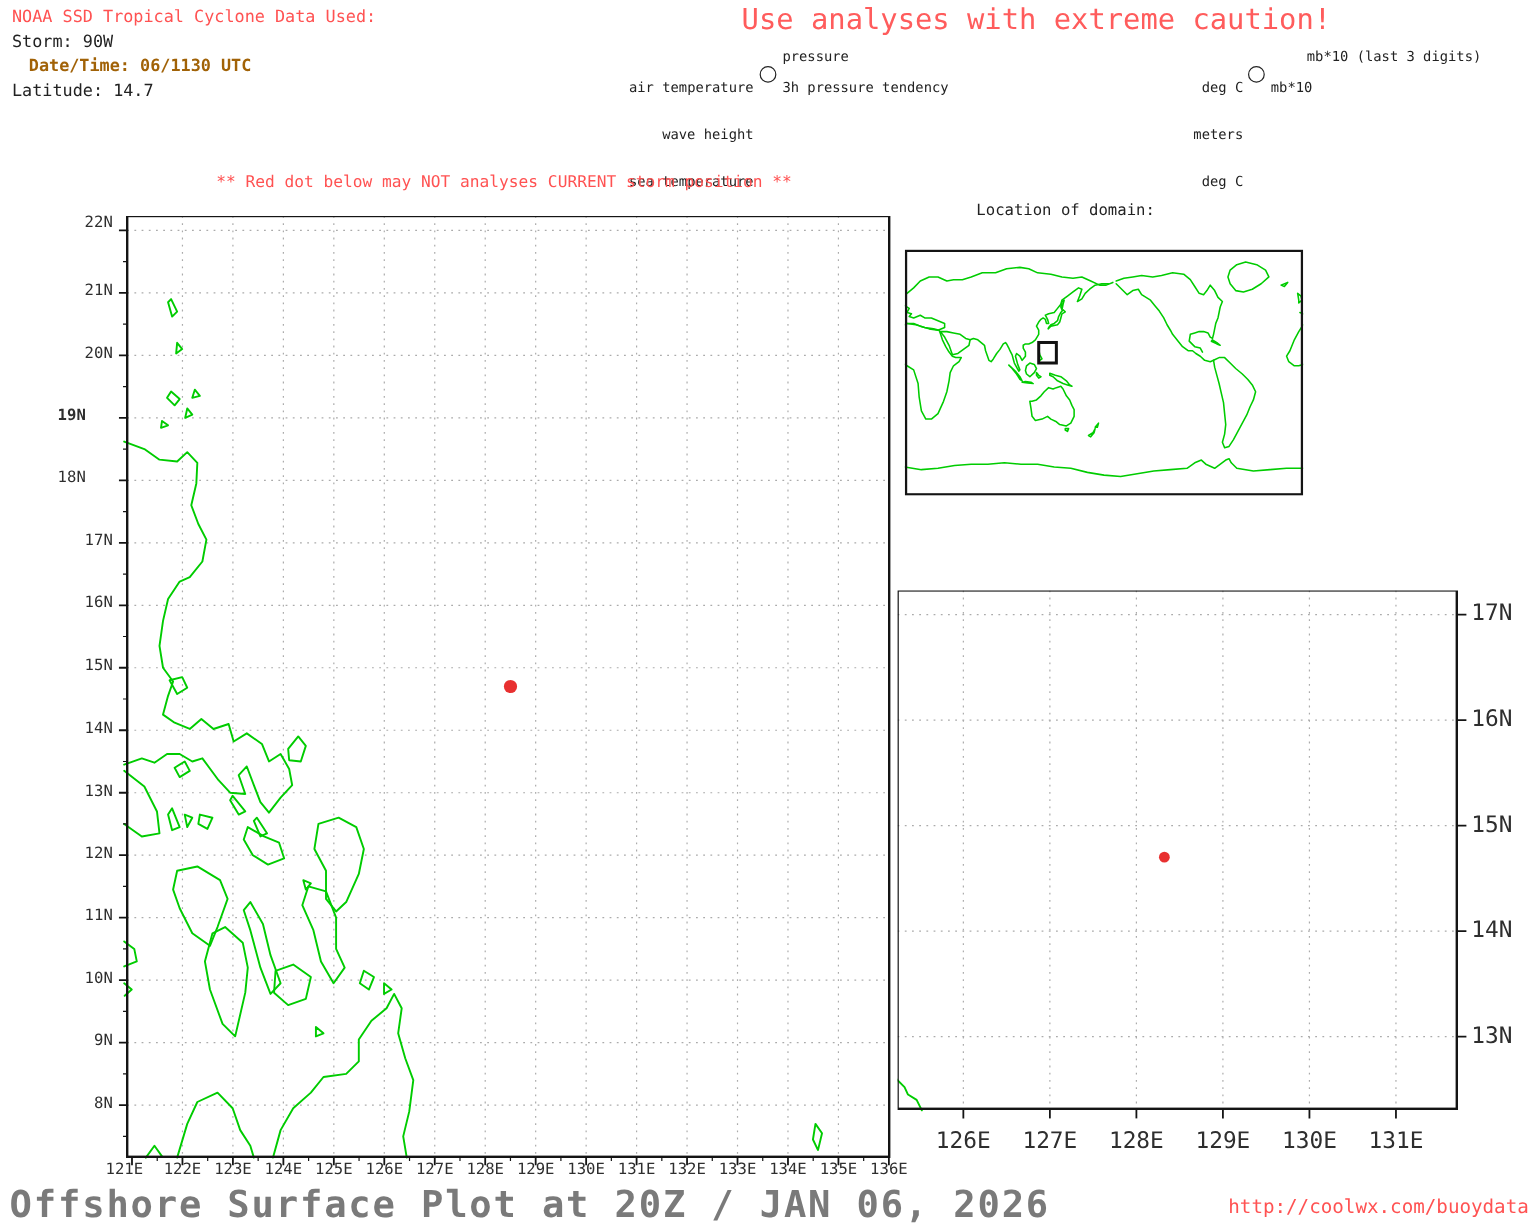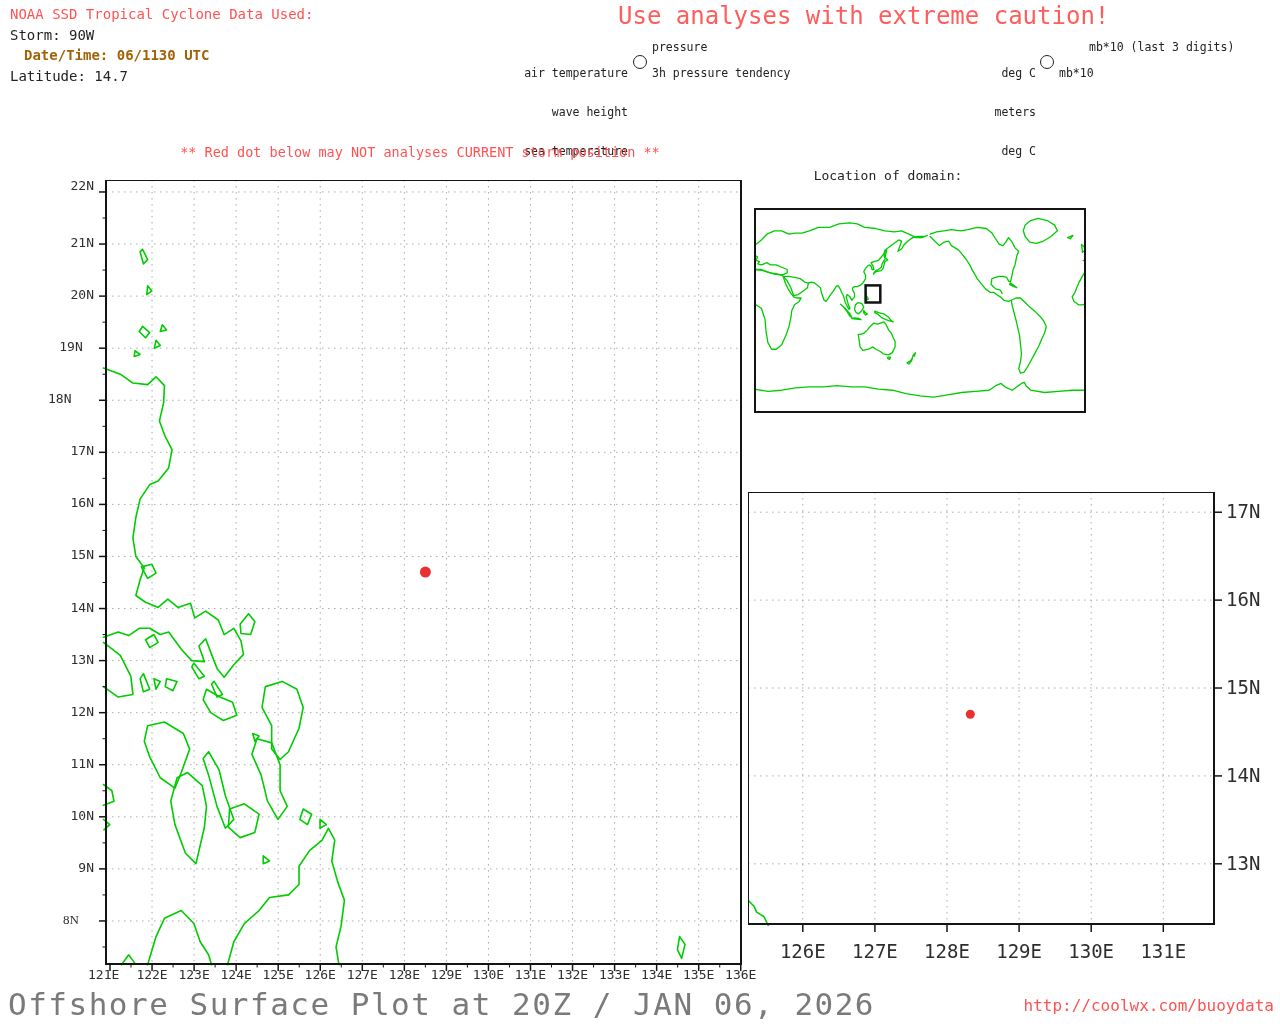--- a/index.html
+++ b/index.html
@@ -19,21 +19,21 @@
   .grid-line{stroke:#ababab;stroke-width:1;stroke-dasharray:1.5 4.5;fill:none;}
   .tick{stroke:#141414;stroke-width:1.5;fill:none;}
   .tick-minor{stroke:#141414;stroke-width:1;fill:none;}
   .frame{fill:none;stroke:#141414;stroke-width:2;}
   .coast path{fill:none;stroke:#00cc00;stroke-width:1.6;vector-effect:non-scaling-stroke;
     stroke-linejoin:round;stroke-linecap:round;}
   .coast-thin path{fill:none;stroke:#00cc00;stroke-width:1.3;vector-effect:non-scaling-stroke;
     stroke-linejoin:round;stroke-linecap:round;}
   .dot{fill:#e83030;stroke:none;}
   #inset-title{left:788px;top:168px;width:200px;text-align:center;font-size:13px;color:#222;}
-  #footer-title{left:8px;top:986px;font-size:31px;letter-spacing:1.5px;color:#7a7a7a;white-space:nowrap;}
+  #footer-title{left:8px;top:986px;font-size:31px;letter-spacing:1.5px;color:#7a7a7a;white-space:nowrap;font-weight:bold;}
   #footer-url{left:1000px;top:996px;width:274px;text-align:right;font-size:16px;color:#ff5252;white-space:nowrap;}
   .domain-box{fill:none;stroke:#111;stroke-width:2.5;}
 </style>
 </head>
 <body>
 
 <div id="stage">
 
   <div class="abs" style="left:10px;top:4px;">
     <div class="hdr-line red">NOAA SSD Tropical Cyclone Data Used:</div>
@@ -253,32 +253,32 @@
     <circle class="dot" cx="222.3" cy="222.3" r="4.5"></circle>
   </svg>
 
   <div id="footer-title" class="abs">Offshore Surface Plot at 20Z / JAN 06, 2026</div>
   <div id="footer-url" class="abs">http://coolwx.com/buoydata</div>
 
   <div id="labels-layer">
       <div class="axis-label" style="left: 48px; top: 178px; width: 46px; text-align: right;">22N</div>
       <div class="axis-label" style="left: 48px; top: 235.046px; width: 46px; text-align: right;">21N</div>
       <div class="axis-label" style="left: 48px; top: 287.116px; width: 46px; text-align: right;">20N</div>
-      <div class="axis-label" style="left: 48px; top: 339.186px; width: 46px; text-align: center;">19N</div>
+      <div class="axis-label" style="left: 48px; top: 339.186px; width: 46px; text-align: left; font-weight: bold;">19N</div>
       <div class="axis-label" style="left: 48px; top: 391.256px; width: 46px; text-align: left;">18N</div>
       <div class="axis-label" style="left: 48px; top: 443.326px; width: 46px; text-align: right;">17N</div>
       <div class="axis-label" style="left: 48px; top: 495.396px; width: 46px; text-align: right;">16N</div>
       <div class="axis-label" style="left: 48px; top: 547.466px; width: 46px; text-align: right;">15N</div>
       <div class="axis-label" style="left: 48px; top: 599.536px; width: 46px; text-align: right;">14N</div>
       <div class="axis-label" style="left: 48px; top: 651.606px; width: 46px; text-align: right;">13N</div>
       <div class="axis-label" style="left: 48px; top: 703.676px; width: 46px; text-align: right;">12N</div>
       <div class="axis-label" style="left: 48px; top: 755.746px; width: 46px; text-align: right;">11N</div>
       <div class="axis-label" style="left: 48px; top: 807.816px; width: 46px; text-align: right;">10N</div>
       <div class="axis-label" style="left: 48px; top: 859.886px; width: 46px; text-align: right;">9N</div>
-      <div class="axis-label" style="left: 48px; top: 911.956px; width: 46px; text-align: center; font-family: Liberation Serif, serif;">8N</div>
+      <div class="axis-label" style="left: 48px; top: 911.956px; width: 46px; text-align: right;">8N</div>
       <div class="axis-label" style="left: 87.9947px; top: 967px; width: 44px; ">121E</div>
       <div class="axis-label" style="left: 130.045px; top: 967px; width: 44px; text-align: center;">122E</div>
       <div class="axis-label" style="left: 172.095px; top: 967px; width: 44px; text-align: center;">123E</div>
       <div class="axis-label" style="left: 214.145px; top: 967px; width: 44px; text-align: center;">124E</div>
       <div class="axis-label" style="left: 256.195px; top: 967px; width: 44px; text-align: center;">125E</div>
       <div class="axis-label" style="left: 298.245px; top: 967px; width: 44px; text-align: center;">126E</div>
       <div class="axis-label" style="left: 340.295px; top: 967px; width: 44px; text-align: center;">127E</div>
       <div class="axis-label" style="left: 382.345px; top: 967px; width: 44px; text-align: center;">128E</div>
       <div class="axis-label" style="left: 424.395px; top: 967px; width: 44px; text-align: center;">129E</div>
       <div class="axis-label" style="left: 466.445px; top: 967px; width: 44px; text-align: center;">130E</div>

